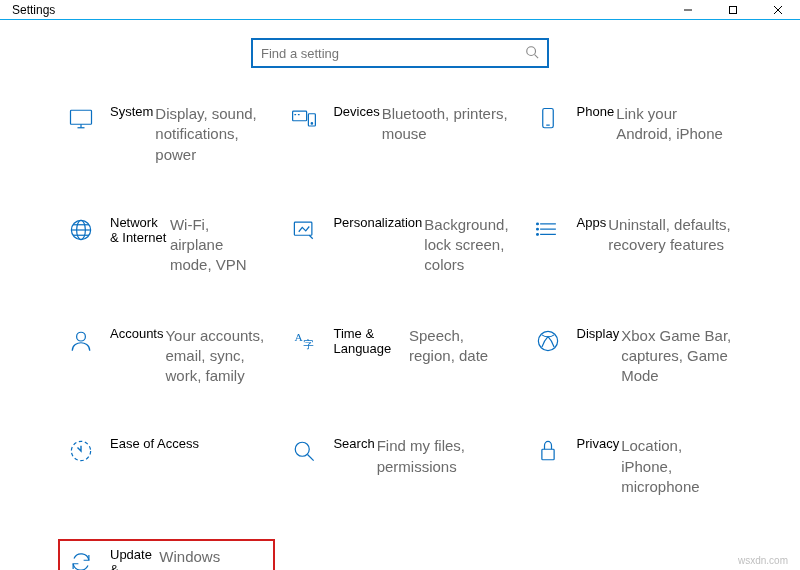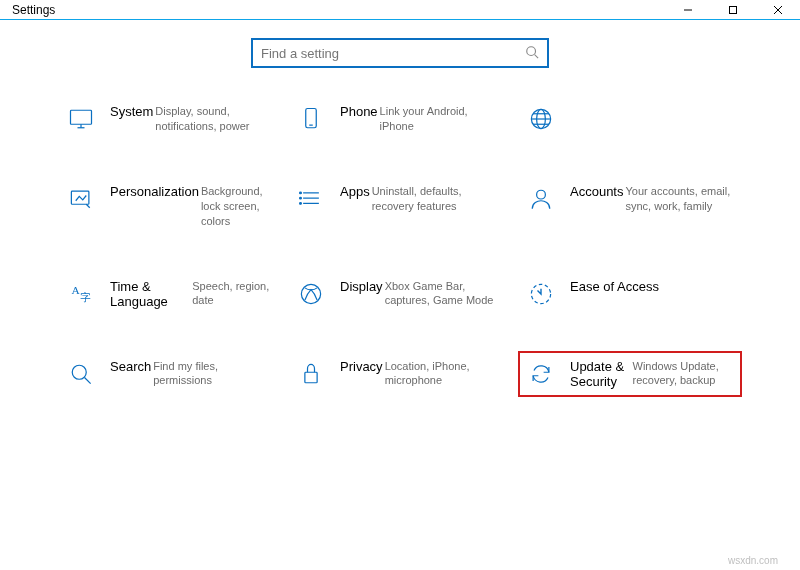--- a/index.html
+++ b/index.html
@@ -81,25 +81,25 @@
       height: 30px;
       flex-shrink: 0;
       display: flex;
       align-items: center;
       justify-content: center;
       color: #0a6fc1;
     }
     .tile .icon svg { width: 28px; height: 28px; stroke: #0a6fc1; fill: none; stroke-width: 1.4; }
     .tile .txt { display: flex; flex-direction: row; gap: 2px; padding-top: 0px; }
     .tile .heading { font-size: 13px; color: #000; }
-    .tile .desc { font-size: 11px; color: #6b6b6b; line-height: 1.35; max-width: 160px; }
+    .tile .desc { font-size: 15px; color: #6b6b6b; line-height: 1.35; max-width: 160px; }
     .watermark {
       position: absolute;
       bottom: 4px;
-      right: 22px;
+      right: 12px;
       font-size: 10px;
       color: #bfbfbf;
     }
   </style>
 </head>
 <body>
 
 <div class="titlebar">
   <span class="title">Settings</span>
   <div class="winctrls">
@@ -143,20 +143,35 @@
           <line x1="12" y1="26" x2="20" y2="26"></line>
           <line x1="16" y1="22" x2="16" y2="26"></line>
         </svg>
     </span>
     <div class="txt">
       <span class="heading">System</span>
       <span class="desc">Display, sound, notifications, power</span>
     </div>
   </div>
 
+  <div class="tile">
+    <span class="icon">
+      <svg viewBox="0 0 32 32">
+          <rect x="3" y="7" width="16" height="11" rx="1"></rect>
+          <rect x="21" y="10" width="8" height="14" rx="1"></rect>
+          <circle cx="25" cy="21" r="0.8" fill="#0a6fc1"></circle>
+          <line x1="5" y1="11" x2="7" y2="11"></line>
+          <line x1="9" y1="11" x2="11" y2="11"></line>
+        </svg>
+    </span>
+    <div class="txt">
+      <span class="heading">Devices</span>
+      <span class="desc">Bluetooth, printers, mouse</span>
+    </div>
+  </div>
 
   <div class="tile">
     <span class="icon">
       <svg viewBox="0 0 32 32">
           <rect x="10" y="4" width="12" height="22" rx="2"></rect>
           <line x1="14" y1="23" x2="18" y2="23"></line>
         </svg>
     </span>
     <div class="txt">
       <span class="heading">Phone</span>
@@ -167,20 +182,24 @@
   <div class="tile">
     <span class="icon">
       <svg viewBox="0 0 32 32">
           <circle cx="16" cy="16" r="11"></circle>
           <ellipse cx="16" cy="16" rx="5" ry="11"></ellipse>
           <line x1="5" y1="16" x2="27" y2="16"></line>
           <line x1="7" y1="10" x2="25" y2="10"></line>
           <line x1="7" y1="22" x2="25" y2="22"></line>
         </svg>
     </span>
+    <div class="txt">
+      <span class="heading">Network &amp; Internet</span>
+      <span class="desc">Wi-Fi, airplane mode, VPN</span>
+    </div>
   </div>
 
   <div class="tile">
     <span class="icon">
       <svg viewBox="0 0 32 32">
           <rect x="5" y="7" width="20" height="15" rx="1"></rect>
           <path d="M10 18 L14 13 L18 17 L22 12"></path>
           <path d="M22 22 L26 26"></path>
         </svg>
     </span>

